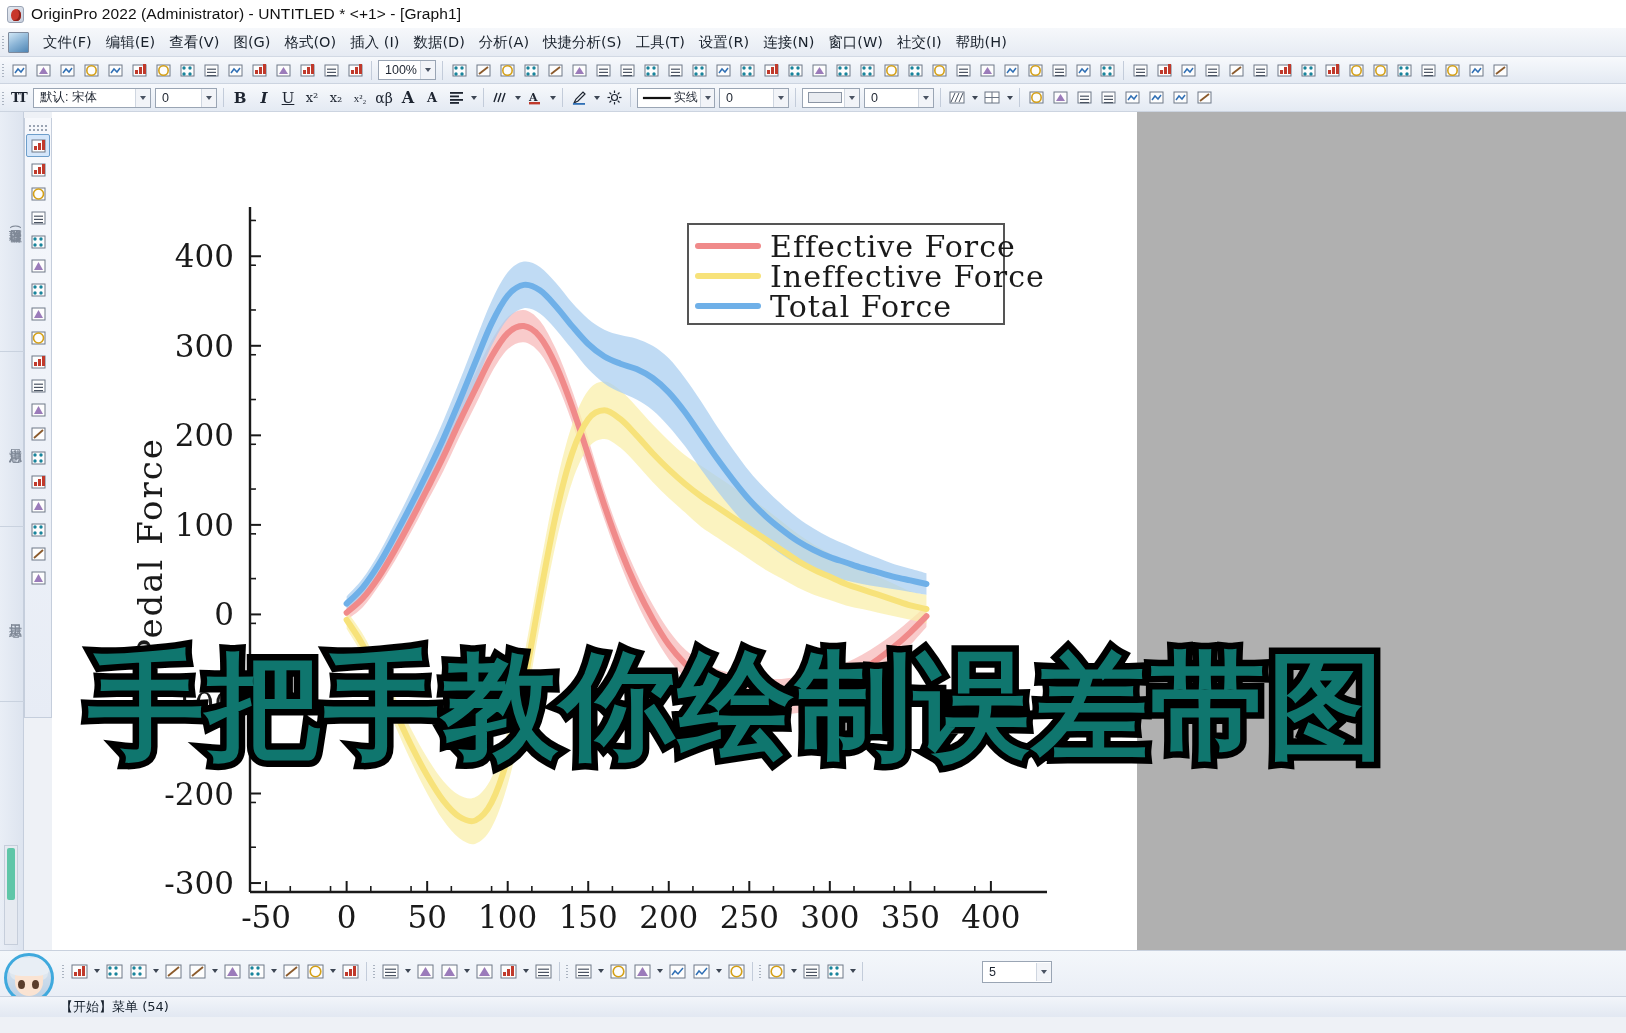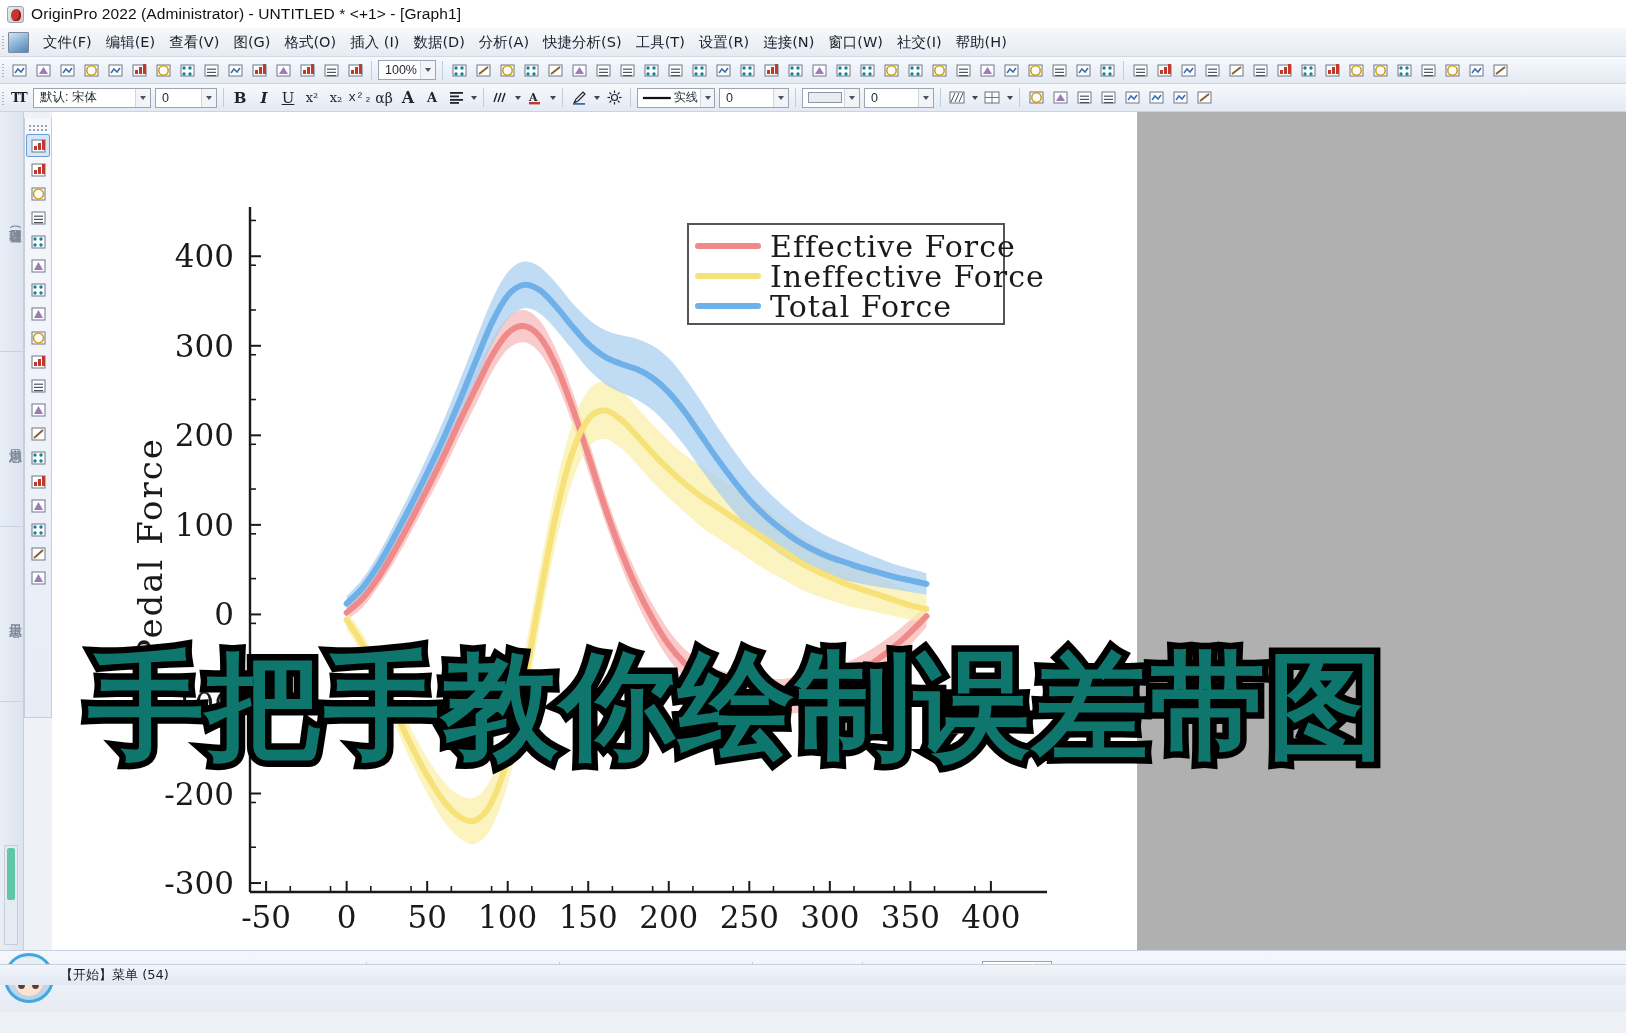--- a/index.html
+++ b/index.html
@@ -160,21 +160,21 @@
     background: #dfe7ef; border-radius: 20px 20px 8px 8px; }
   .avatar .face { position: absolute; left: 8px; top: 16px; width: 28px; height: 24px;
     background: #fae3d2; border-radius: 0 0 14px 14px; }
   .avatar .eyeL, .avatar .eyeR {
     position: absolute; top: 24px; width: 7px; height: 9px; border-radius: 50%;
     background: #5a3d2b; }
   .avatar .eyeL { left: 11px; } .avatar .eyeR { left: 25px; }
   .avatar .fringe { position: absolute; left: 2px; top: 2px; width: 40px; height: 18px;
     background: #e8eef5; border-radius: 20px 20px 50% 50%; }
   .statusbar {
-    position: absolute; top: 964px; left: 0; width: 1626px; height: 21px;
+    position: absolute; top: 996px; left: 0; width: 1626px; height: 21px;
     background: linear-gradient(180deg,#f2f5fa 0%,#e2e8f2 100%);
     border-top: 1px solid #c9d1de; display: flex; align-items: center;
   }
   .status-left { font-size: 13px; color: #16202c; padding-left: 60px; font-family: "DejaVu Sans", sans-serif; }
   .status-cells { margin-left: auto; display: flex; height: 21px; }
   .scell { border-left: 1px solid #c3ccda; padding: 0 8px; font-size: 11.5px;
     color: #2a3442; display: flex; align-items: center; font-family: "DejaVu Sans", sans-serif; }
   .scroll-v {
     position: absolute; left: 4px; top: 845px; width: 14px; height: 100px;
     background: #e6eaf1; border: 1px solid #c6cedb;
@@ -816,21 +816,21 @@
     <div class="tbtn">
       <span class="tb-label" style="text-decoration:underline;font-family:'DejaVu Serif',serif;font-size:15px">U</span>
       </div>
     <div class="tbtn">
       <span class="tb-label" style="font-family:'DejaVu Serif',serif;font-size:13px">x²</span>
       </div>
     <div class="tbtn">
       <span class="tb-label" style="font-family:'DejaVu Serif',serif;font-size:13px">x₂</span>
       </div>
     <div class="tbtn">
-      <span class="tb-label" style="font-family:Liberation Mono, monospace;font-size:13px">x²₂</span>
+      <span class="tb-label" style="font-family:Liberation Serif, serif;font-size:11px">x²₂</span>
       </div>
     <div class="tbtn">
       <span class="tb-label" style="font-family:'DejaVu Serif',serif;font-size:14px">αβ</span>
       </div>
     <div class="tbtn">
       <span class="tb-label" style="font-family:'DejaVu Serif',serif;font-size:16px;font-weight:bold">A</span>
       </div>
     <div class="tbtn">
       <span class="tb-label" style="font-family:'DejaVu Serif',serif;font-size:13px;font-weight:bold">A</span>
       </div>

